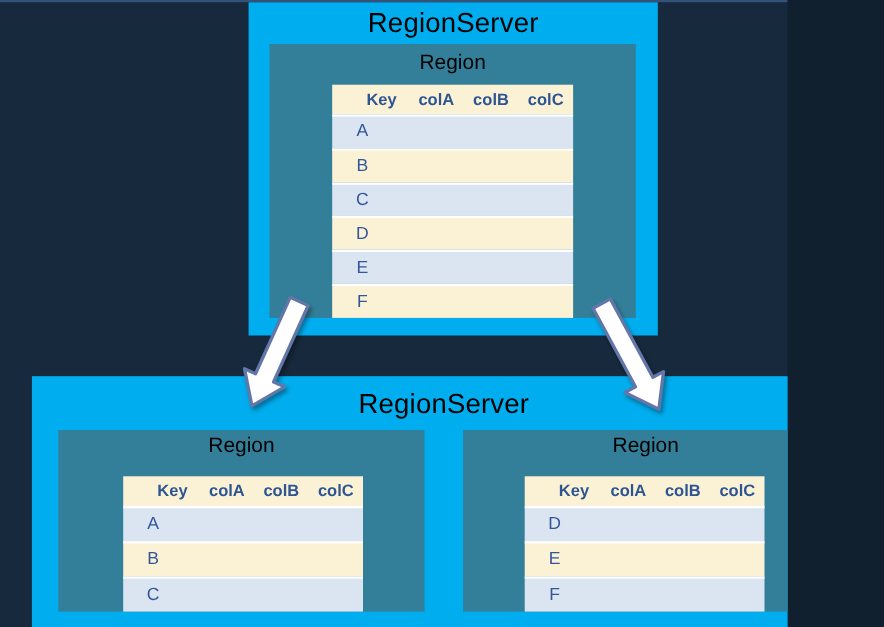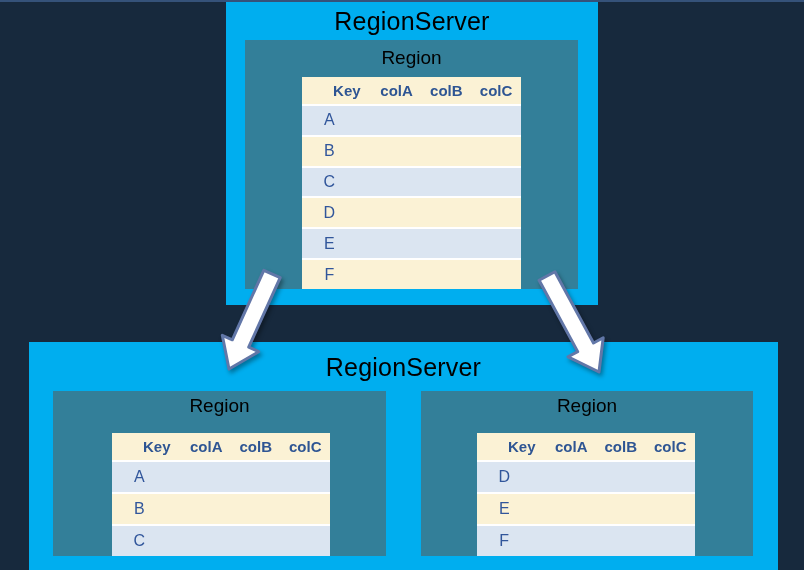--- a/index.html
+++ b/index.html
@@ -1,17 +1,17 @@
 <!DOCTYPE html>
 <html style="--background: #17293D; --server_fill: #00AEEF; --region_fill: #337F99; --header_fill: #FBF2D5; --row_cream_fill: #FBF2D5; --row_blue_fill: #DBE5F1; --grid_line: #FFFFFF; --header_text: #2E5593; --row_text: #31569B; --title_text: #000000; --arrow_fill: #FFFFFF; --arrow_stroke: #6277A8;"><head>
 <meta charset="utf-8">
 <style>
   html,body{margin:0;padding:0;background:#10202f;}
   .canvas{
-    position:relative;width:804px;height:570px;overflow:hidden;
+    position:relative;width:716px;height:570px;overflow:hidden;
     background:var(--background,#17293D);
     font-family:"Liberation Sans",sans-serif;
   }
   .canvas::before{content:"";position:absolute;left:0;top:0;width:100%;height:2px;
     background:#35527A;z-index:5;}
   .server{position:absolute;background:var(--server_fill,#00AEEF);}
   .server-top{left:226px;top:2px;width:372px;height:303px;}
   .server-bottom{left:29px;top:342px;width:749px;height:228px;}
   .server-title{
     text-align:center;font-size:25px;line-height:1.2;

